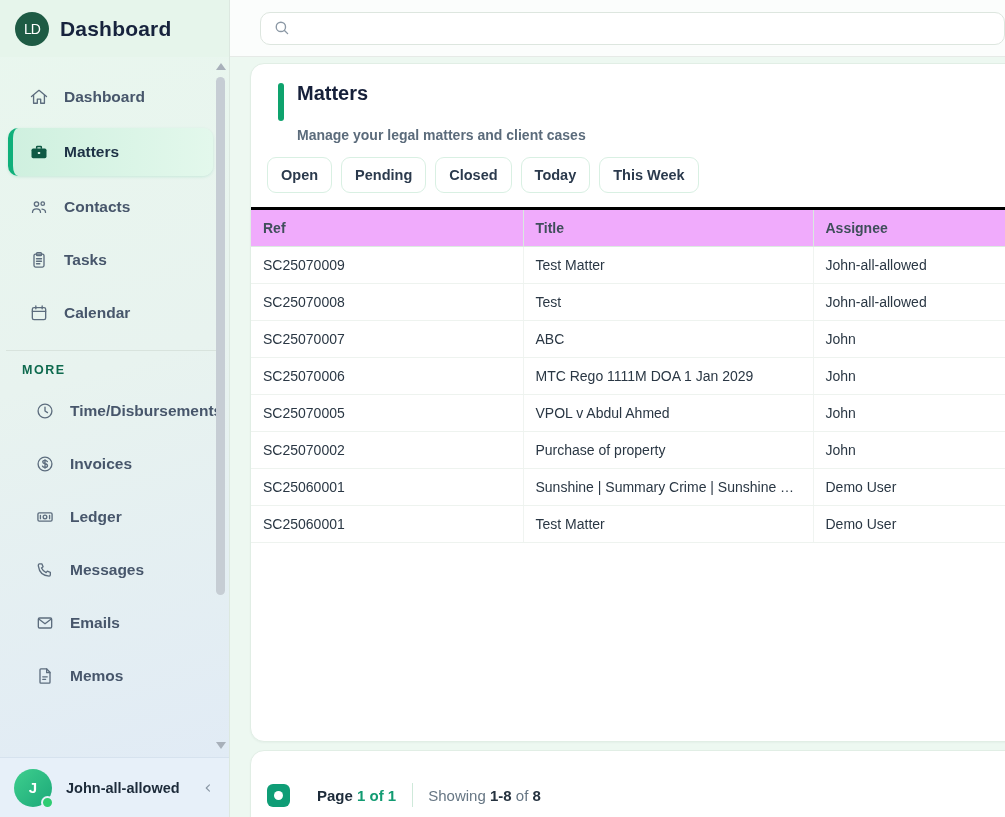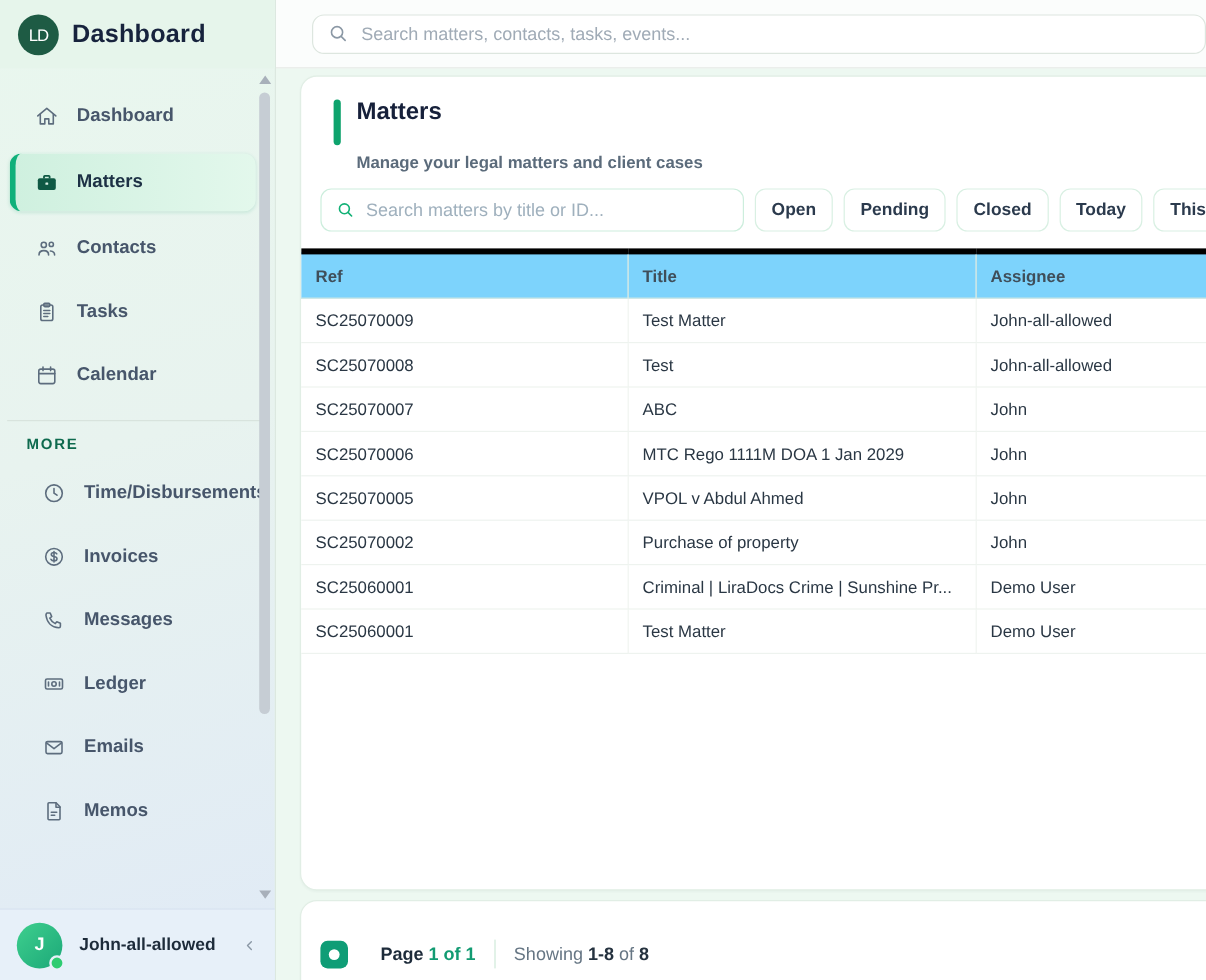--- a/index.html
+++ b/index.html
@@ -109,22 +109,22 @@
   .filter-btn {
     height:36px; padding:0 13px; background:#fff;
     border:1px solid #d9f0e3; border-radius:9px;
     font-family:"Liberation Sans", sans-serif;
     font-size:14.5px; font-weight:700; color:#2b3a4d; cursor:pointer;
     white-space:nowrap;
   }
   
   table { width:100%; border-collapse:collapse; table-layout:fixed; }
   thead th {
-    background:#7dd3fc; text-align:left; font-size:14px; font-weight:600; color:#3f4e5a;
-    padding:10px 12px; border-top:5px solid #000000; border-bottom:1px solid #dcebe1;
+    background:#f0abfc; text-align:left; font-size:14px; font-weight:600; color:#3f4e5a;
+    padding:10px 12px; border-top:3px solid #000000; border-bottom:1px solid #dcebe1;
     border-right:1px solid #d9e9df;
   }
   thead th:last-child { border-right:none; }
   tbody td {
     font-size:14px; color:#2a3744; padding:10px 12px;
     border-bottom:1px solid #eef3ef; border-right:1px solid #f0f4f1;
     white-space:nowrap; overflow:hidden; text-overflow:ellipsis;
   }
   tbody td:last-child { border-right:none; }
   tbody tr { background:#fff; cursor:pointer; }
@@ -226,35 +226,35 @@
               <circle cx="12" cy="12" r="8.3"></circle>
               <path d="M12 6.8v10.4M14.8 9.1c-.5-.9-1.5-1.4-2.8-1.4-1.6 0-2.7.8-2.7 2s1 1.7 2.7 2c1.9.3 3 1 3 2.3s-1.3 2.1-3 2.1c-1.4 0-2.5-.6-3-1.6"></path>
             </svg>
         </span>
         <span>Invoices</span>
       </div>
 
       <div class="nav-item">
         <span class="ico">
           <svg width="20" height="20" viewBox="0 0 24 24" fill="none" stroke="currentColor" stroke-width="1.6" stroke-linecap="round" stroke-linejoin="round">
-              <path d="M5.2 4.6h3l1.5 3.6-1.9 1.5a11.5 11.5 0 0 0 5.5 5.5l1.5-1.9 3.6 1.5v3c0 .8-.7 1.5-1.5 1.5C9.7 19 5 14.3 4 7.1c-.1-.9.4-2.5 1.2-2.5z"></path>
-            </svg>
-        </span>
-        <span>Messages</span>
-      </div>
-
-      <div class="nav-item">
-        <span class="ico">
-          <svg width="20" height="20" viewBox="0 0 24 24" fill="none" stroke="currentColor" stroke-width="1.6" stroke-linecap="round" stroke-linejoin="round">
               <rect x="3.5" y="7" width="17" height="10" rx="1.6"></rect>
               <circle cx="12" cy="12" r="2.2"></circle>
               <path d="M6.5 10v4M17.5 10v4"></path>
             </svg>
         </span>
         <span>Ledger</span>
+      </div>
+
+      <div class="nav-item">
+        <span class="ico">
+          <svg width="20" height="20" viewBox="0 0 24 24" fill="none" stroke="currentColor" stroke-width="1.6" stroke-linecap="round" stroke-linejoin="round">
+              <path d="M5.2 4.6h3l1.5 3.6-1.9 1.5a11.5 11.5 0 0 0 5.5 5.5l1.5-1.9 3.6 1.5v3c0 .8-.7 1.5-1.5 1.5C9.7 19 5 14.3 4 7.1c-.1-.9.4-2.5 1.2-2.5z"></path>
+            </svg>
+        </span>
+        <span>Messages</span>
       </div>
 
       <div class="nav-item">
         <span class="ico">
           <svg width="20" height="20" viewBox="0 0 24 24" fill="none" stroke="currentColor" stroke-width="1.6" stroke-linecap="round" stroke-linejoin="round">
               <rect x="4" y="6" width="16" height="12" rx="1.5"></rect>
               <path d="M4.5 7.2 12 13l7.5-5.8"></path>
             </svg>
         </span>
         <span>Emails</span>
@@ -294,44 +294,34 @@
 
 <div class="main-col">
   <header class="topbar">
     <div class="search-global">
       <span>
         <svg width="18" height="18" viewBox="0 0 24 24" fill="none" stroke="#8b98a5" stroke-width="1.8" stroke-linecap="round">
             <circle cx="10.5" cy="10.5" r="6.2"></circle>
             <path d="m15.3 15.3 4.2 4.2"></path>
           </svg>
       </span>
-      <input type="text" placeholder="Search matters, contacts, tasks, events..." style="">
     </div>
   </header>
 
   <main class="content">
     <section class="card matters">
       <div class="card-head">
         <div class="accent-bar"></div>
         <div>
           <div class="page-title">Matters</div>
           <div class="page-subtitle">Manage your legal matters and client cases</div>
         </div>
       </div>
 
       <div class="filter-row">
-        <div class="search-matters">
-          <span>
-            <svg width="16" height="16" viewBox="0 0 24 24" fill="none" stroke="#12b176" stroke-width="2" stroke-linecap="round">
-                <circle cx="10.5" cy="10.5" r="6.2"></circle>
-                <path d="m15.3 15.3 4.2 4.2"></path>
-              </svg>
-          </span>
-          <input type="text" placeholder="Search matters by title or ID..." style="">
-        </div>
         <button class="filter-btn">Open</button>
         <button class="filter-btn">Pending</button>
         <button class="filter-btn">Closed</button>
         <button class="filter-btn">Today</button>
         <button class="filter-btn">This Week</button>
       </div>
 
       <table>
         <colgroup>
             <col style="width:272px">
@@ -371,21 +361,21 @@
             <td>VPOL v Abdul Ahmed</td>
             <td>John</td>
           </tr>
           <tr>
             <td>SC25070002</td>
             <td>Purchase of property</td>
             <td>John</td>
           </tr>
           <tr>
             <td>SC25060001</td>
-            <td>Criminal | LiraDocs Crime | Sunshine Pr...</td>
+            <td>Sunshine | Summary Crime | Sunshine Pr...</td>
             <td>Demo User</td>
           </tr>
           <tr>
             <td>SC25060001</td>
             <td>Test Matter</td>
             <td>Demo User</td>
           </tr>
         </tbody>
       </table>
     </section>

